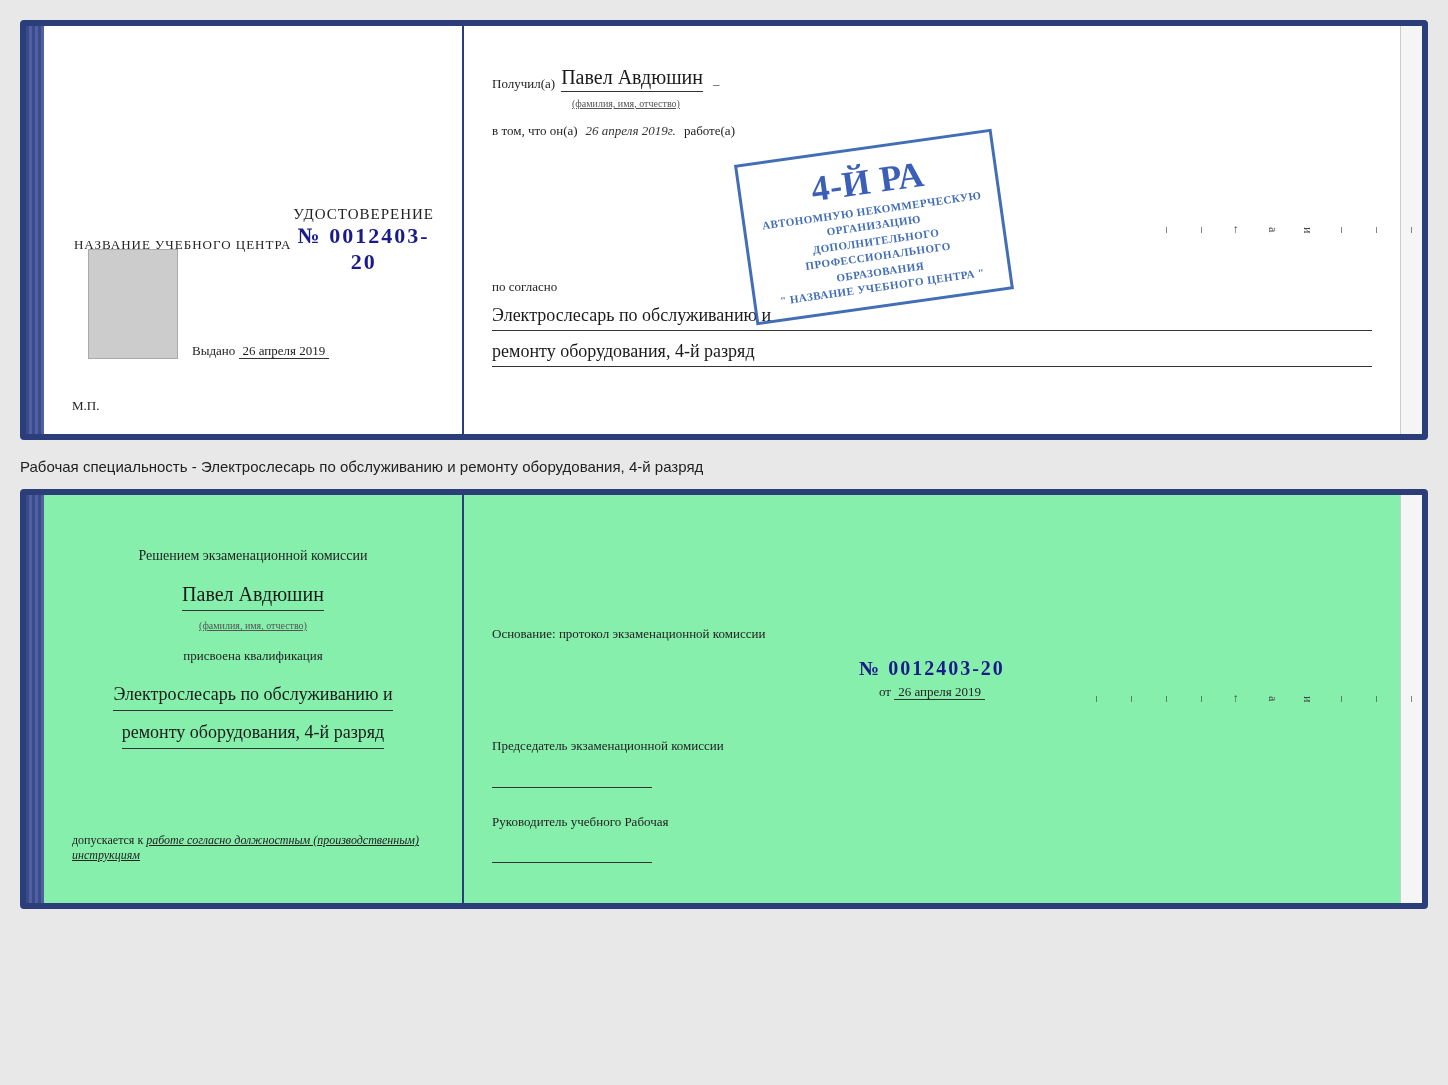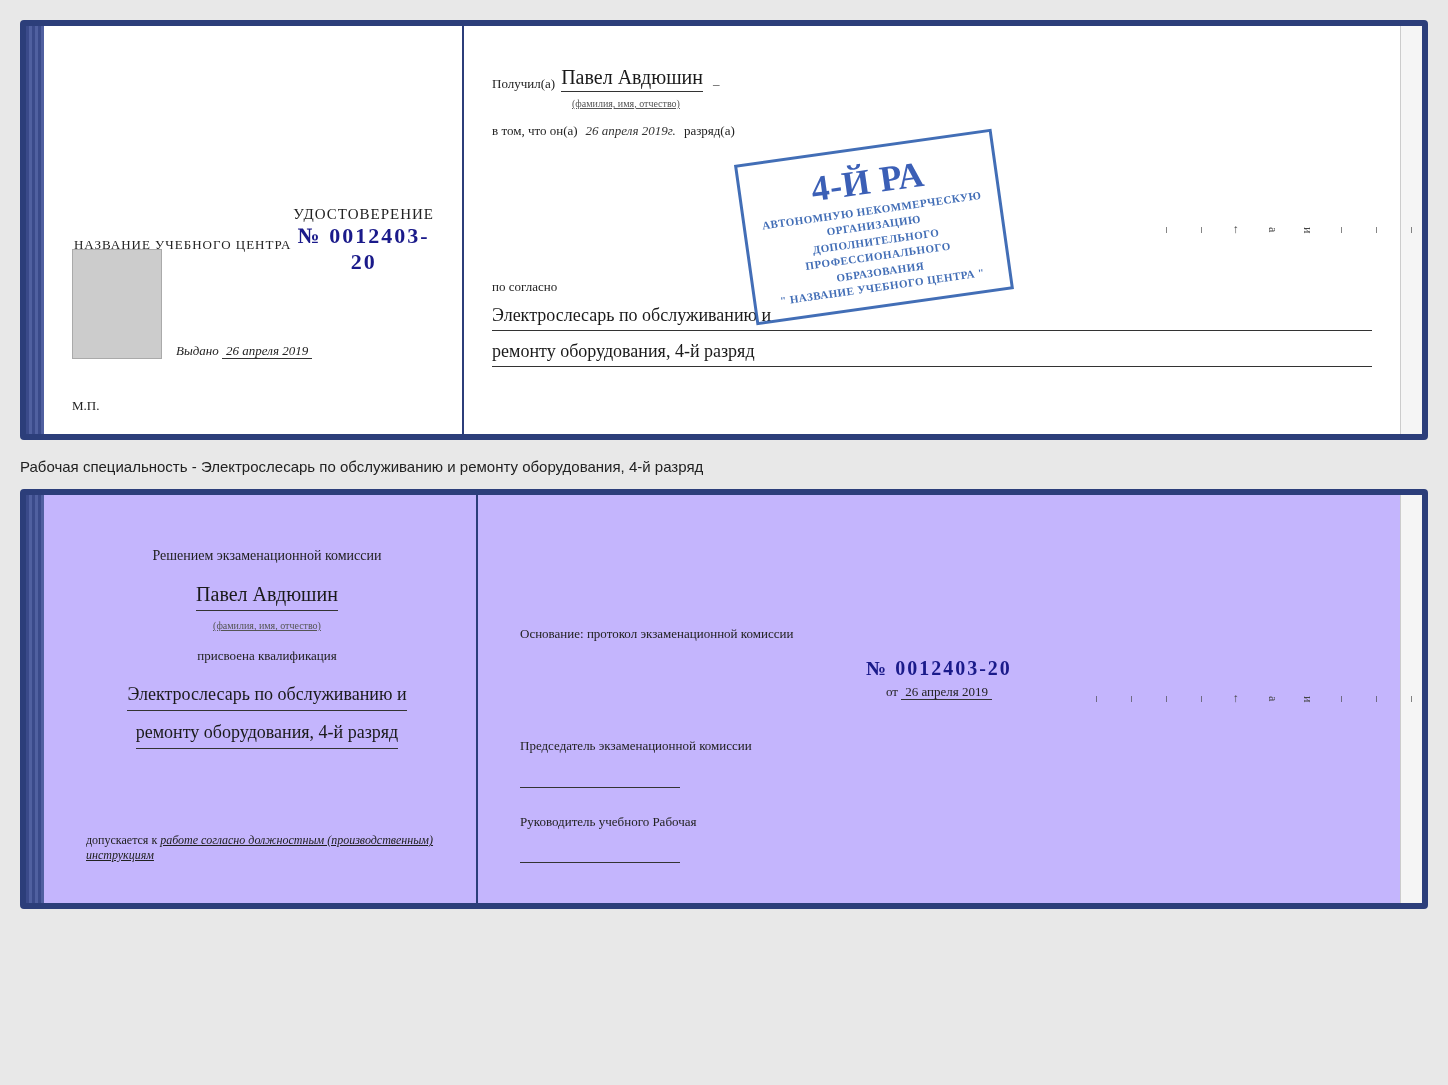--- a/index.html
+++ b/index.html
@@ -201,22 +201,22 @@
     .between-text {
       font-size: 15px;
       color: #222;
       padding: 8px 0 4px 0;
       font-family: Arial, sans-serif;
     }
 
     
     .document-bottom {
       display: flex;
-      gap: 14px;
-      background: #c4b5fd;
+      gap: 0;
+      background: #86efac;
       border: 6px solid #2c3e7a;
       border-radius: 4px;
       min-height: 420px;
     }
 
     .doc-page-left2 {
       border-right: 2px solid #2c3e7a;
     }
 
     .komissia-title {
@@ -330,21 +330,21 @@
     <div class="doc-spine"></div>
 
     <div class="doc-page doc-page-left" style="position:relative; min-width:320px; max-width:420px;">
       <div style="text-align:center; width:100%; padding-top:20px;">
         <div class="center-title">НАЗВАНИЕ УЧЕБНОГО ЦЕНТРА</div>
       </div>
       <div class="udost-section" style="margin-top:40px;">
         <div class="udost-title">УДОСТОВЕРЕНИЕ</div>
         <div class="udost-number">№ 0012403-20</div>
       </div>
-      <div style="position:absolute; left:28px; bottom:75px; display:flex; align-items:flex-end; gap:4px;font-style:italic;">
+      <div style="position:absolute; left:44px; bottom:75px; display:flex; align-items:flex-end; gap:4px;">
         <div class="photo-box" style="position:relative; left:0; bottom:0;"></div>
         <div style="margin-left:10px; font-size:13px; color:#222;">
           <span>Выдано</span>
           <span style="border-bottom:1px solid #333; padding: 0 4px;">26 апреля 2019</span>
         </div>
       </div>
       <div class="mp-line">М.П.</div>
     </div>
 
     <div class="doc-page doc-page-right" style="position:relative; flex:1.3;">
@@ -352,21 +352,21 @@
       <div class="recipient-line">
         <span style="font-size:13px; color:#222;">Получил(а)</span>
         <span class="handwritten" style="font-size:20px;">Павел Авдюшин</span>
         <span style="margin-left:4px; color:#333;">–</span>
       </div>
       <span class="small-caption" style="margin-left:80px; text-align:left;">(фамилия, имя, отчество)</span>
 
       <div class="vtom-line">
         <span>в том, что он(а)</span>
         <span class="handwritten-small">26 апреля 2019г.</span>
-        <span style="font-size:13px; color:#222;">разряд(а)</span>
+        <span style="font-size:13px; color:#222;">работе(а)</span>
       </div>
 
       <div class="stamp-overlay">
         <div class="stamp-big-text">4-й ра</div>
         <div>АВТОНОМНУЮ НЕКОММЕРЧЕСКУЮ ОРГАНИЗАЦИЮ</div>
         <div>ДОПОЛНИТЕЛЬНОГО ПРОФЕССИОНАЛЬНОГО ОБРАЗОВАНИЯ</div>
         <div>" НАЗВАНИЕ УЧЕБНОГО ЦЕНТРА "</div>
       </div>
 
       <div class="po-professii" style="margin-top:140px;">по согласно</div>

